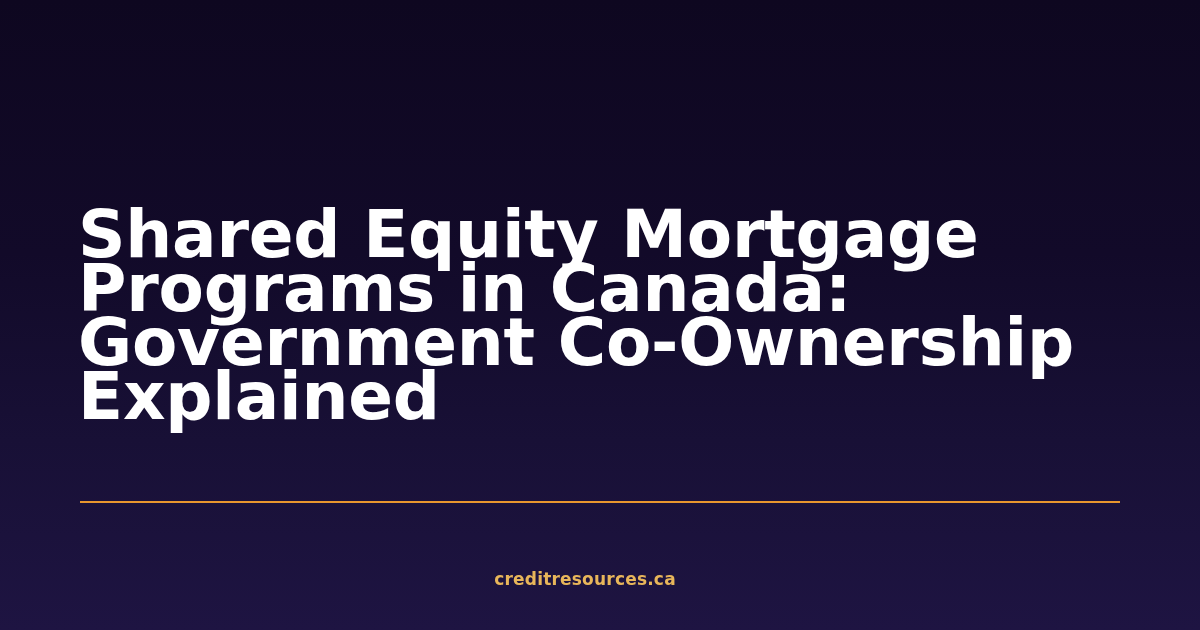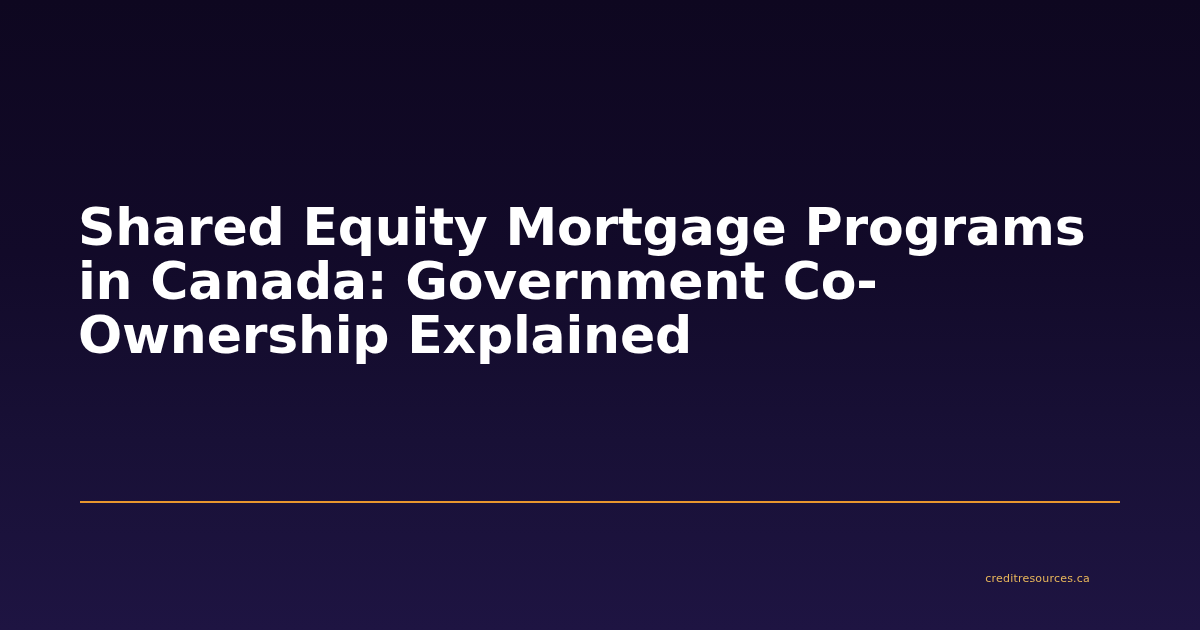--- a/index.html
+++ b/index.html
@@ -43,26 +43,26 @@
     letter-spacing: 1.35px;
     color: #e8b65a;
     text-transform: uppercase;
     white-space: nowrap;
     line-height: 22px;
   }
 
   
   .headline {
     position: absolute;
-    top: 200px;
+    top: 208px;
     left: -2px;
     width: 1010px;
     margin: 0;
     font-family: "DejaVu Sans", sans-serif;
-    font-size: 52px;
+    font-size: 66px;
     font-weight: bold;
     line-height: 54px;
     letter-spacing: -0.2px;
     color: #ffffff;
   }
 
   
   .divider {
     position: absolute;
     left: 0;
@@ -71,24 +71,24 @@
     height: 2px;
     background: #e8962e;
   }
 
   
   .footer {
     position: absolute;
     left: 0;
     top: 567px;
     width: 1010px;
-    text-align: right;
+    text-align: center;
     font-family: "DejaVu Sans", sans-serif;
-    font-size: 11px;
-    font-weight: 400;
+    font-size: 17px;
+    font-weight: 700;
     letter-spacing: 0.2px;
     color: #e8b65a;
     line-height: 24px;
     white-space: nowrap;
   }
 </style>
 </head>
 <body>
 
 <div id="social-card">

